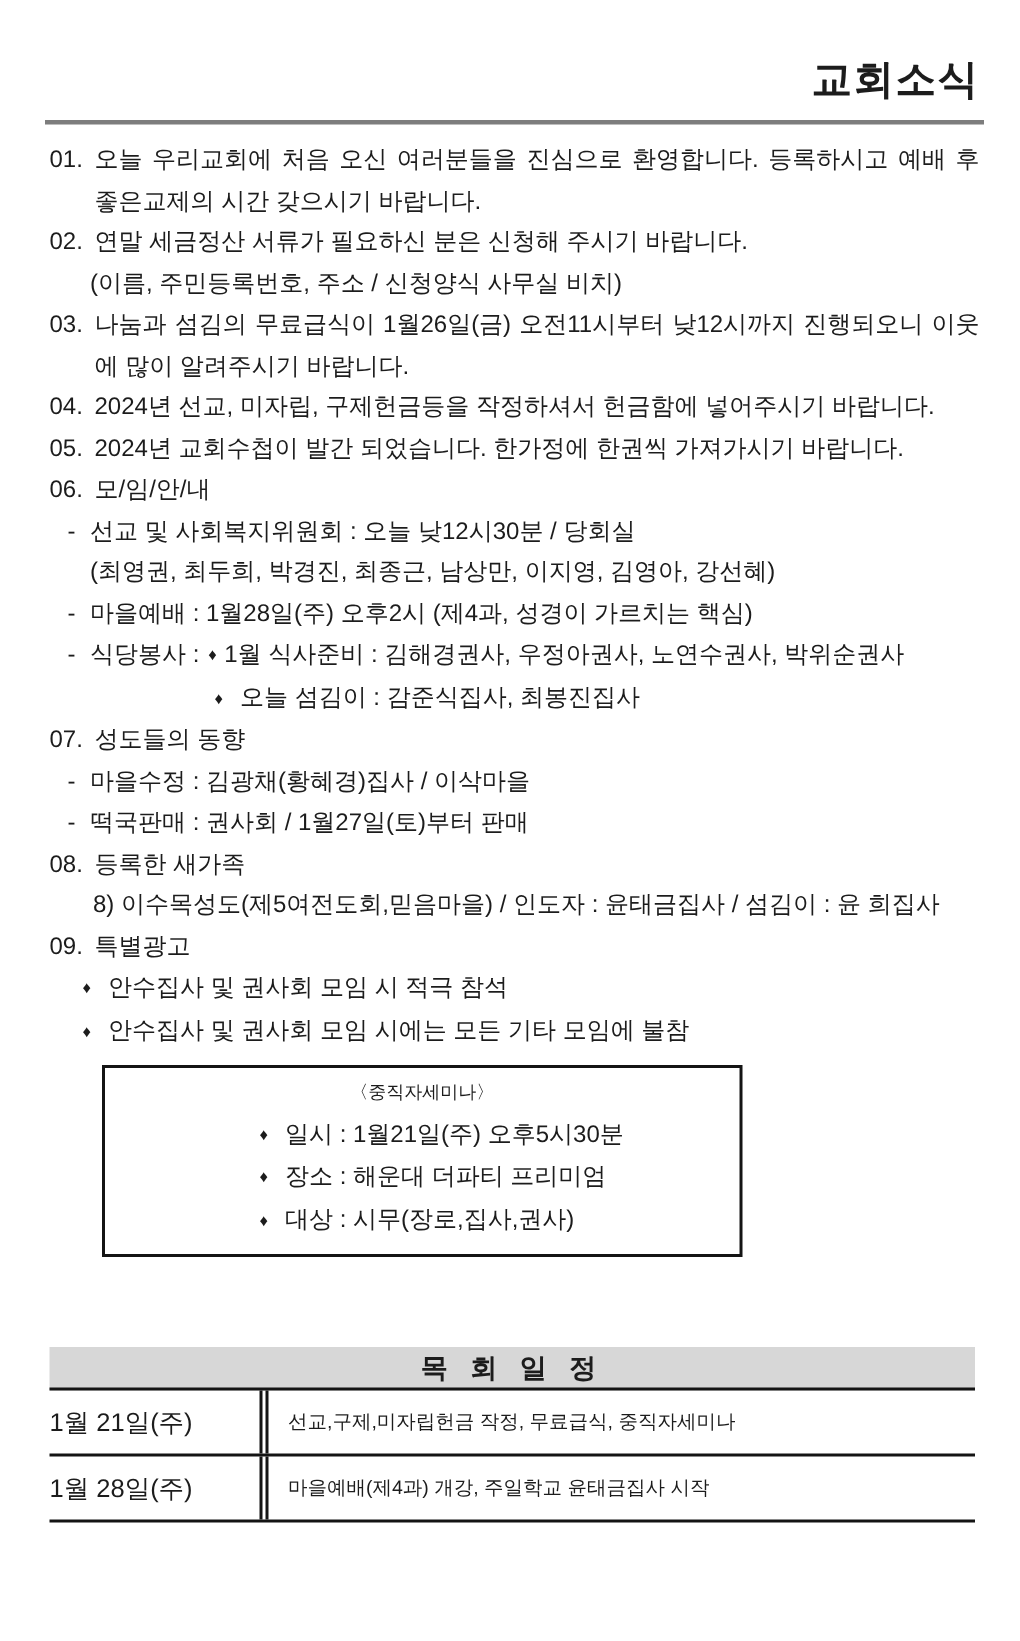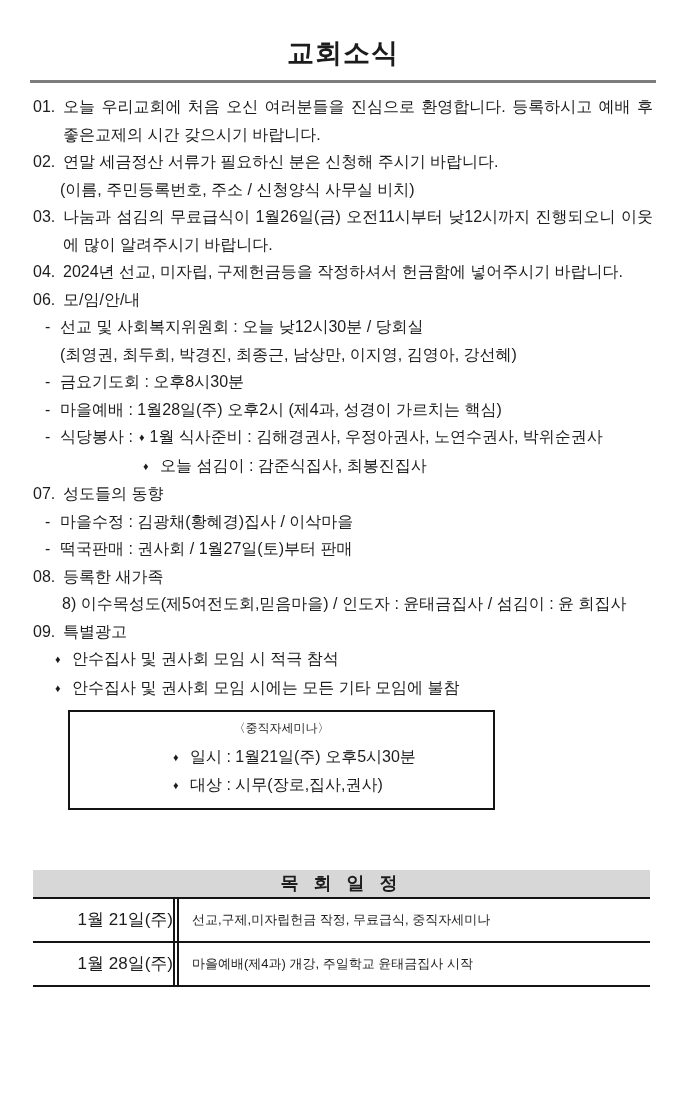--- a/index.html
+++ b/index.html
@@ -5,21 +5,21 @@
   html, body { margin:0; padding:0; }
   body {
     width:680px; height:1094px; overflow:hidden;
     background:#ffffff; color:#1c1c1c;
     font-family:"Liberation Sans", sans-serif;
   }
   .doc { padding:0 27px 0 33px; }
 
   .title {
     margin-top:38px; font-size:27px; font-weight:bold;
-    text-align:center; letter-spacing:1px; line-height:30px;
+    text-align:right; letter-spacing:1px; line-height:30px;
   }
   .divider { border:0; border-top:3px solid #7d7d7d; margin:12px -3px 10px -3px; }
 
   .line {
     font-size:16px; line-height:27.5px;
     text-align:justify; word-break:break-all;
   }
   .l-num   { padding-left:30px; text-indent:-30px; }
   .l-num .num { display:inline-block; width:30px; text-indent:0; }
   .l-note  { padding-left:27px; }
@@ -39,65 +39,66 @@
   .seminar .bt { font-size:12px; line-height:27.5px; text-align:center; }
   .seminar .bi { font-size:16px; line-height:27.5px; padding-left:120px; text-indent:-17px; }
 
   .sched { width:617px; margin-top:60px; }
   .sched-h {
     height:27px; background:#d7d7d7; border-bottom:2px solid #141414;
     display:flex; align-items:center; justify-content:center;
     font-weight:bold; font-size:18px; letter-spacing:5px;
   }
   .sched-r { display:flex; align-items:center; height:42px; border-bottom:2px solid #141414; }
-  .sched-date { width:140px; text-align:right; font-size:17px; }
+  .sched-date { width:140px; text-align:left; font-size:17px; }
   .sched-div { align-self:stretch; width:2px; border-left:2px solid #141414; border-right:2px solid #141414; }
   .sched-ev { flex:1; padding-left:13px; font-size:13px; }
 </style>
 </head>
 <body>
 
 <div class="doc">
 
   <div class="title">교회소식</div>
   <hr class="divider">
 
   <div class="line l-num"><span class="num">01.</span><span>오늘 우리교회에 처음 오신 여러분들을 진심으로 환영합니다. 등록하시고 예배 후 좋은교제의 시간 갖으시기 바랍니다.</span></div>
 
   <div class="line l-num"><span class="num">02.</span><span>연말 세금정산 서류가 필요하신 분은 신청해 주시기 바랍니다.</span></div>
   <div class="line l-note">(이름, 주민등록번호, 주소 / 신청양식 사무실 비치)</div>
 
   <div class="line l-num"><span class="num">03.</span><span>나눔과 섬김의 무료급식이 1월26일(금) 오전11시부터 낮12시까지 진행되오니 이웃에 많이 알려주시기 바랍니다.</span></div>
 
   <div class="line l-num"><span class="num">04.</span><span>2024년 선교, 미자립, 구제헌금등을 작정하셔서 헌금함에 넣어주시기 바랍니다.</span></div>
 
+  <div class="line l-num"><span class="num">05.</span><span>2024년 교회수첩이 발간 되었습니다. 한가정에 한권씩 가져가시기 바랍니다.</span></div>
 
   <div class="line l-num"><span class="num">06.</span><span>모/임/안/내</span></div>
 
   <div class="line l-dash"><span class="mk">-</span><span>선교 및 사회복지위원회 : 오늘 낮12시30분 / 당회실</span></div>
   <div class="line l-note">(최영권, 최두희, 박경진, 최종근, 남상만, 이지영, 김영아, 강선혜)</div>
-  <div class="line l-dash"><span class="mk">-</span><span>금요기도회 : 오후8시30분</span></div>
   <div class="line l-dash"><span class="mk">-</span><span>마을예배 : 1월28일(주) 오후2시 (제4과, 성경이 가르치는 핵심)</span></div>
   <div class="line l-dash"><span class="mk">-</span><span>식당봉사 :</span><span class="mk-d mk-d-inline">♦</span><span>1월 식사준비 : 김해경권사, 우정아권사, 노연수권사, 박위순권사</span></div>
   <div class="line l-diam2"><span class="mk-d">♦</span><span>오늘 섬김이 : 감준식집사, 최봉진집사</span></div>
 
   <div class="line l-num"><span class="num">07.</span><span>성도들의 동향</span></div>
   <div class="line l-dash"><span class="mk">-</span><span>마을수정 : 김광채(황혜경)집사 / 이삭마을</span></div>
   <div class="line l-dash"><span class="mk">-</span><span>떡국판매 : 권사회 / 1월27일(토)부터 판매</span></div>
 
   <div class="line l-num"><span class="num">08.</span><span>등록한 새가족</span></div>
   <div class="line l-ind3">8) 이수목성도(제5여전도회,믿음마을) / 인도자 : 윤태금집사 / 섬김이 : 윤 희집사</div>
 
   <div class="line l-num"><span class="num">09.</span><span>특별광고</span></div>
   <div class="line l-diam1"><span class="mk-d">♦</span><span>안수집사 및 권사회 모임 시 적극 참석</span></div>
   <div class="line l-diam1"><span class="mk-d">♦</span><span>안수집사 및 권사회 모임 시에는 모든 기타 모임에 불참</span></div>
 
   <div class="seminar">
     <div class="bt">〈중직자세미나〉</div>
     <div class="bi"><span class="mk-d">♦</span><span>일시 : 1월21일(주) 오후5시30분</span></div>
+    <div class="bi"><span class="mk-d">♦</span><span>장소 : 해운대 더파티 프리미엄</span></div>
     <div class="bi"><span class="mk-d">♦</span><span>대상 : 시무(장로,집사,권사)</span></div>
   </div>
 
   <div class="sched">
     <div class="sched-h">목 회 일 정</div>
     <div class="sched-r">
       <div class="sched-date">1월 21일(주)</div>
       <div class="sched-div"></div>
       <div class="sched-ev">선교,구제,미자립헌금 작정, 무료급식, 중직자세미나</div>
     </div>

